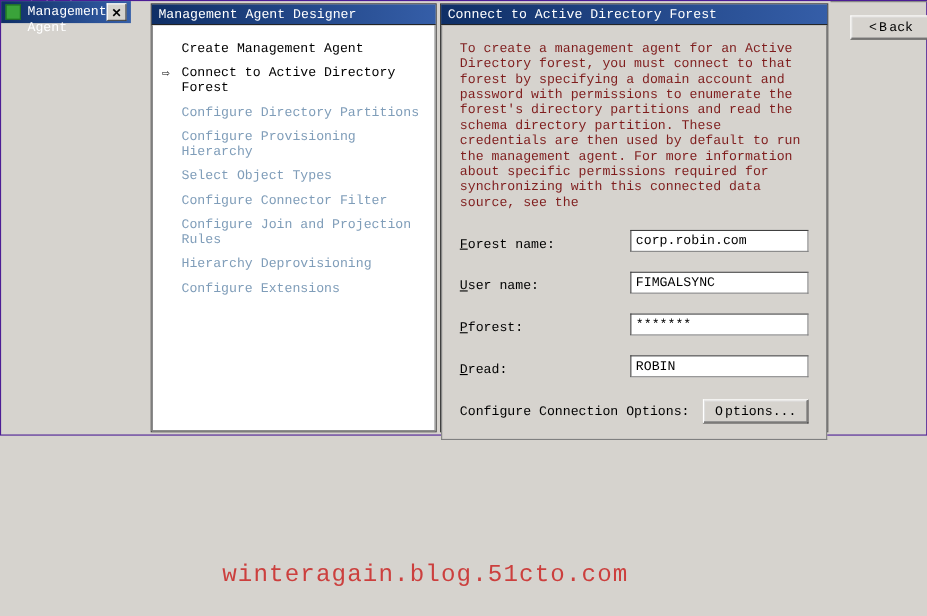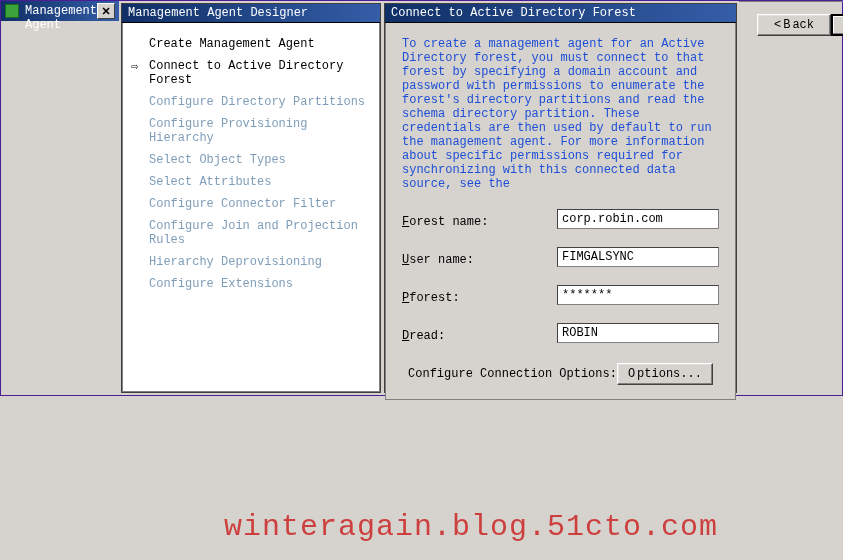--- a/index.html
+++ b/index.html
@@ -10,21 +10,21 @@
     color: #fff; height: 20px; display: flex; align-items: center; padding: 0 4px;
   }
   .titlebar .icon { width: 14px; height: 14px; background: #3aa33a; border: 1px solid #1d6b1d; margin-right: 6px; }
   .titlebar .title { flex: 1; font-family: "SimSun","Courier New",monospace; font-size: 12px; letter-spacing: 0px; }
   .titlebar .close {
     width: 18px; height: 16px; background: #d6d3ce; border: 1px solid #fff;
     border-right-color: #404040; border-bottom-color: #404040; color: #000;
     display: flex; align-items: center; justify-content: center; font-family: Arial, sans-serif; font-size: 11px; font-weight: bold;
     cursor: pointer;
   }
-  .content { flex: 1; display: flex; padding: 2px; gap: 3px; }
+  .content { flex: 1; display: flex; padding: 2px; gap: 3px; margin-left: 16px; }
   .panel {
     border: 1px solid #404040; display: flex; flex-direction: column;
   }
   .panel-left { width: 260px; }
   .panel-right { flex: 1; }
   .panel-header {
     background: #0f2f66; background: linear-gradient(to right, #0f2f66, #355ea8);
     color: #fff; padding: 2px 6px; font-family: "SimSun","Courier New",monospace;
     border-bottom: 1px solid #000;
   }
@@ -33,47 +33,47 @@
   .step-list li {
     padding: 4px 4px 4px 20px; color: #7f9db9; font-family: "SimSun","Courier New",monospace;
     position: relative;
   }
   .step-list li.done { color: #000; }
   .step-list li.current { color: #000; font-weight: normal; }
   .step-list li .arrow {
     position: absolute; left: 2px; top: 4px; color: #000;
   }
   .right-body { background: #d6d3ce; flex: 1; padding: 14px 16px; border: 1px solid #808080; border-top: none; display: flex; flex-direction: column; }
-  .desc { font-family: "SimSun","Courier New",monospace; color: #1d4ed8; line-height: 14px; margin-bottom: 18px; }
+  .desc { font-family: "SimSun","Courier New",monospace; color: #7f1d1d; line-height: 14px; margin-bottom: 18px; }
   .form-row { display: flex; align-items: flex-end; margin-bottom: 18px; }
   .form-row label { width: 155px; font-family: "SimSun","Courier New",monospace; color: #000; }
   .form-row .underline { text-decoration: underline; }
   .form-row input[type="text"], .form-row input[type="password"] {
     flex: 1; height: 20px; border: 1px solid #808080; border-top-color: #404040; border-left-color:#404040;
     background: #fff; font-family: "SimSun","Courier New",monospace; font-size: 12px; padding: 1px 4px;
   }
-  .conn-row { display: flex; align-items: center; justify-content: center; margin-top: 2px; }
+  .conn-row { display: flex; align-items: center; justify-content: space-between; margin-top: 2px; }
   .conn-row .lbl { font-family: "SimSun","Courier New",monospace; }
   .win-btn {
     height: 22px; min-width: 74px; padding: 0 10px;
     background: #d6d3ce; border: 1px solid #404040; border-top-color: #fff; border-left-color:#fff;
     box-shadow: inset -1px -1px 0 #808080, inset 1px 1px 0 #dfdfdf;
     font-family: "SimSun","Courier New",monospace; font-size: 12px; cursor: pointer;
     display: inline-flex; align-items: center; justify-content: center; gap: 2px;
   }
   .win-btn.default { border: 2px solid #000; box-shadow: inset -1px -1px 0 #808080, inset 1px 1px 0 #fff; }
   .footer {
     height: 46px; border-top: 1px solid #808080; display: flex; align-items: center; justify-content: flex-end;
     gap: 8px; padding: 0 18px;
   }
   .footer .pair { display: flex; gap: 0; }
   .footer .pair .win-btn:first-child { border-right: 1px solid #404040; }
   .watermark {
-    position: absolute; left: 224px; top: 510px; color: rgba(200,0,0,0.7);
-    font-family: "SimSun","Courier New",monospace; font-size: 30px; pointer-events: none;
+    position: absolute; left: 202px; top: 510px; color: rgba(200,0,0,0.7);
+    font-family: "SimSun","Courier New",monospace; font-size: 22px; pointer-events: none;
     letter-spacing: 1px;
   }
   .wrapper { position: relative; width: 843px; height: 560px; }
 </style>
 </head>
 <body>
 
 <div class="wrapper">
 <div class="window">
 
@@ -87,21 +87,20 @@
 
     <div class="panel panel-left">
       <div class="panel-header">Management Agent Designer</div>
       <div class="panel-body">
         <ul class="step-list">
           <li class="done"><span>Create Management Agent</span></li>
           <li class="current"><span class="arrow">⇨</span><span>Connect to Active Directory Forest</span></li>
           <li><span>Configure Directory Partitions</span></li>
           <li><span>Configure Provisioning Hierarchy</span></li>
           <li><span>Select Object Types</span></li>
-          <li><span>Select Attributes</span></li>
           <li><span>Configure Connector Filter</span></li>
           <li><span>Configure Join and Projection Rules</span></li>
           <li><span>Hierarchy Deprovisioning</span></li>
           <li><span>Configure Extensions</span></li>
         </ul>
       </div>
     </div>
 
     <div class="panel panel-right">
       <div class="panel-header">Connect to Active Directory Forest</div>

